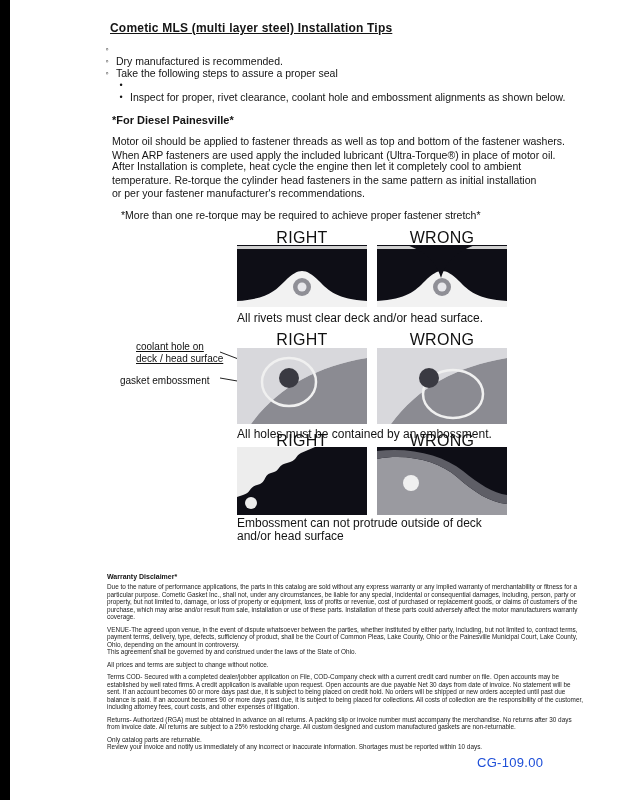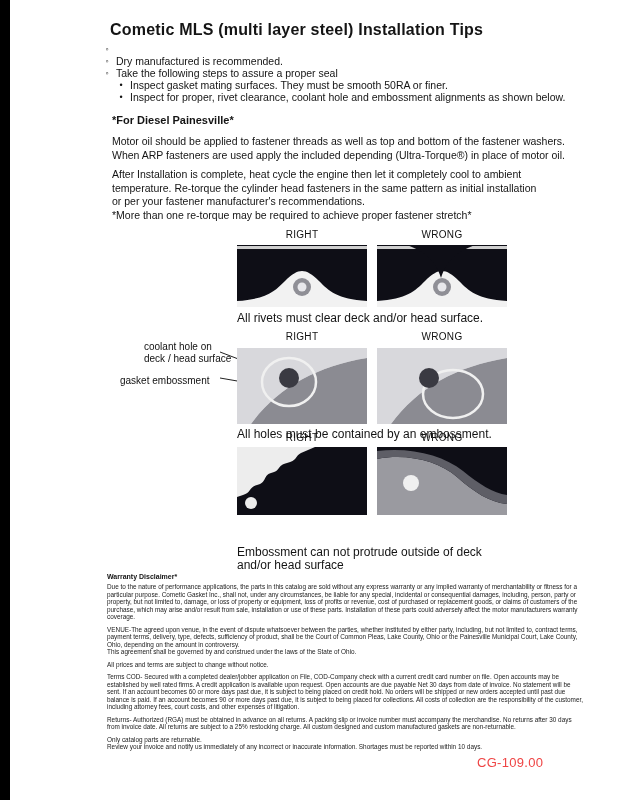--- a/index.html
+++ b/index.html
@@ -5,63 +5,63 @@
   * { margin:0; padding:0; box-sizing:border-box; }
   html,body { background:#ffffff; }
   body {
     width:618px; height:800px; position:relative; overflow:hidden;
     font-family:"Liberation Sans", sans-serif; color:#141414;
   }
   .abs { position:absolute; }
   .edge-bar { left:0; top:0; width:10px; height:800px; background:#000; }
 
   .title {
-    left:110px; top:21px; font-size:16px; font-weight:bold;
-    letter-spacing:.2px;
+    left:110px; top:21px; font-size:12px; font-weight:bold;
+    text-decoration:underline; letter-spacing:.2px;
   }
 
   .bullets { left:103px; top:43px; font-size:10.5px; line-height:12px; width:480px; }
   .bullet-row { display:flex; gap:5px; align-items:flex-start; }
   .marker { width:8px; text-align:center; font-size:9px; line-height:12px; flex:0 0 8px; }
   .sub { margin-left:14px; }
 
   .diesel-head { left:112px; top:114px; font-size:11px; font-weight:bold; }
   .para { left:112px; width:482px; font-size:10.5px; line-height:13.5px; white-space:pre-line; }
   .p1 { top:135px; }
-  .p2 { top:168px; }
-  .p3 { top:209px; }
+  .p2 { top:160px; }
+  .p3 { top:209px;margin-left:9px; }
 
-  .dlabel { width:130px; text-align:center; font-size:10px; color:#111; letter-spacing:.3px; }
+  .dlabel { width:130px; text-align:center; font-size:16px; color:#111; letter-spacing:.3px; }
   .col-left  { left:237px; }
   .col-right { left:377px; }
   .row1-label { top:229px; }
   .row2-label { top:331px; }
   .row3-label { top:432px; }
 
   .panel { width:130px; overflow:hidden; background:#101018; }
   .panel svg { display:block; }
   .row1-panel { top:245px; height:62px; }
   .row2-panel { top:348px; height:76px; background:#c4c4c8; }
   .row3-panel { top:447px; height:68px; }
 
   .caption { left:237px; font-size:12px; line-height:12.5px; white-space:pre-line; }
   .cap1 { top:312px; }
   .cap2 { top:428px; }
-  .cap3 { top:546px; }
+  .cap3 { top:517px; }
 
   .callout { font-size:10px; line-height:11.5px; white-space:pre-line; color:#111; }
-  .callout-coolant { left:144px; top:341px; width:96px; }
+  .callout-coolant { left:136px; top:341px; width:96px;text-decoration:underline; }
   .callout-emboss  { left:120px; top:375px; }
   .leader-lines { left:218px; top:346px; }
 
   .disclaimer { left:107px; top:573px; width:478px; }
   .disclaimer h2 { font-size:7px; font-weight:bold; margin-bottom:3px; }
   .disclaimer p { font-size:6.4px; line-height:7.5px; margin-bottom:5px; white-space:pre-line; color:#222; }
 
-  .footer-code { left:477px; top:755px; font-size:13px; letter-spacing:.3px; color:#ef4444; }
+  .footer-code { left:477px; top:755px; font-size:13px; letter-spacing:.3px; color:#1d4ed8; }
 </style>
 </head>
 <body>
 
 <div class="abs edge-bar"></div>
 
 <h1 class="abs title">Cometic MLS (multi layer steel) Installation Tips</h1>
 
 <div class="abs bullets">
   <div class="bullet-row">
@@ -70,31 +70,30 @@
   <div class="bullet-row">
     <span class="marker">◦</span>
     <span>Dry manufactured is recommended.</span>
   </div>
   <div class="bullet-row">
     <span class="marker">◦</span>
     <span>Take the following steps to assure a proper seal</span>
   </div>
   <div class="bullet-row sub">
     <span class="marker">•</span>
-    <span>Inspect gasket mating surfaces.  They must be smooth 50RA or finer.</span>
   </div>
   <div class="bullet-row sub">
     <span class="marker">•</span>
     <span>Inspect for proper, rivet clearance, coolant hole and embossment alignments as shown below.</span>
   </div>
 </div>
 
 <h2 class="abs diesel-head">*For Diesel Painesville*</h2>
 <p class="abs para p1">Motor oil should be applied to fastener threads as well as top and bottom of the fastener washers.
-When ARP fasteners are used apply the included depending (Ultra-Torque®) in place of motor oil.</p>
+When ARP fasteners are used apply the included lubricant (Ultra-Torque®) in place of motor oil.</p>
 <p class="abs para p2">After Installation is complete, heat cycle the engine then let it completely cool to ambient
 temperature. Re-torque the cylinder head fasteners in the same pattern as initial installation
 or per your fastener manufacturer's recommendations.</p>
 <p class="abs para p3">*More than one re-torque may be required to achieve proper fastener stretch*</p>
 
 <div class="abs dlabel col-left row1-label">RIGHT</div>
 <div class="abs dlabel col-right row1-label">WRONG</div>
 
 <div class="abs panel row1-panel col-left">
   <svg width="130" height="62" viewBox="0 0 130 62">

